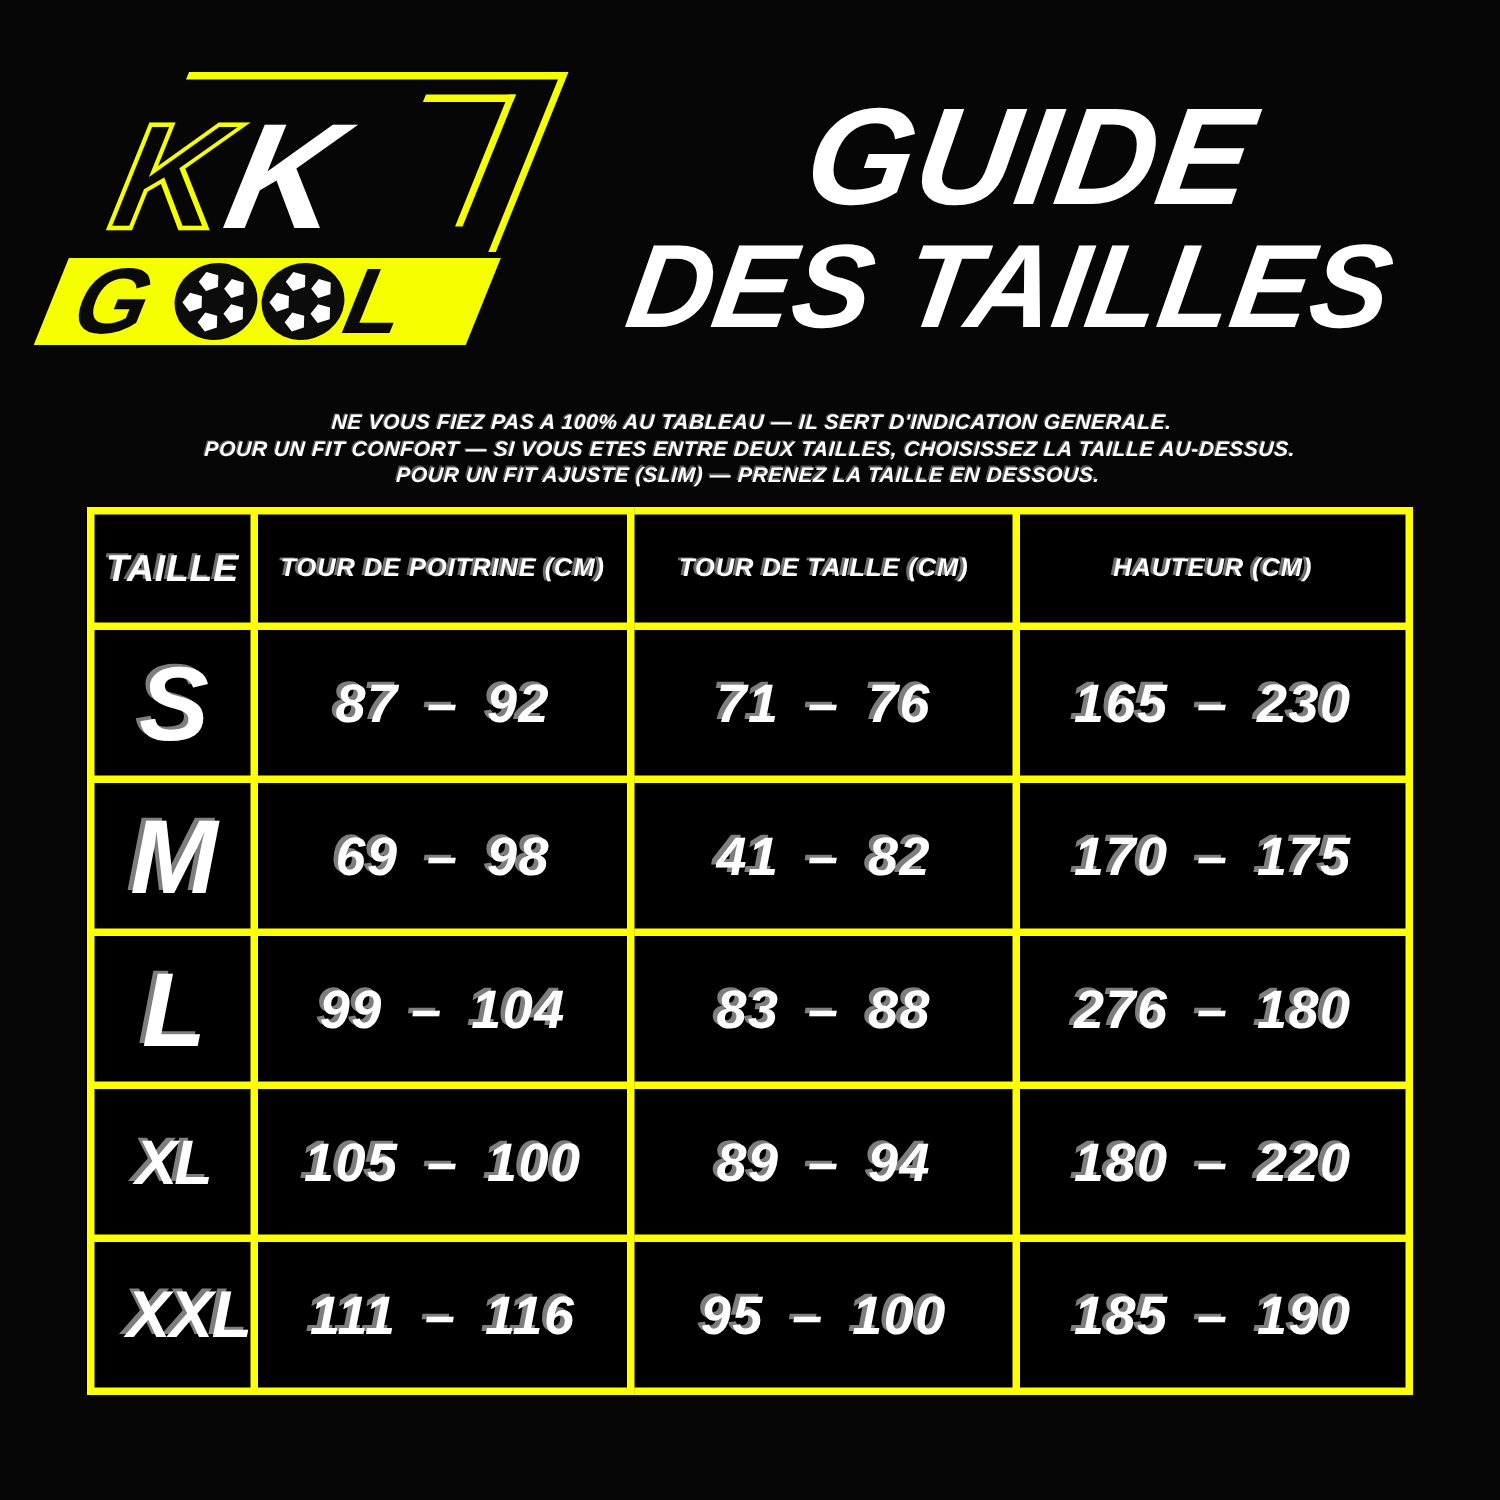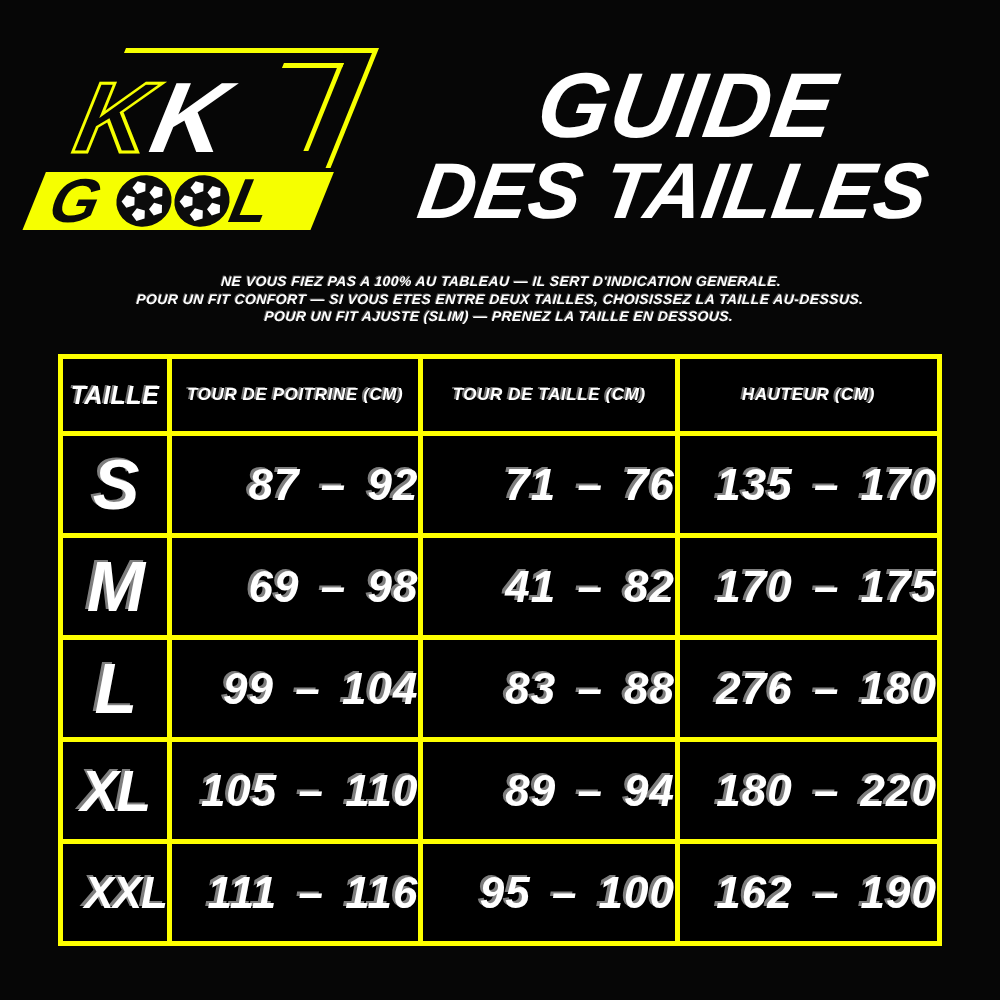--- a/index.html
+++ b/index.html
@@ -39,45 +39,43 @@
     text-shadow:-1px -1px 0 #555555;
     transform:skewX(-4deg);
   }
 
   
   table.size-table {
     position:absolute; left:58px; top:338px;
     width:884px; height:588px;
     border-collapse:collapse; table-layout:fixed;
     background:#000000;
-    margin-top:16px;
   }
   .size-table th, .size-table td {
     border:5px solid #feff00;
     text-align:center; vertical-align:middle;
     font-weight:bold; font-style:italic;
     overflow:hidden;
   }
   .size-table thead tr { height:77px; }
   .size-table tbody tr { height:102px; }
   .size-table th {
     font-size:17px; letter-spacing:0.6px;
     text-shadow:-2px -1px 0 #6e6e6e;
   }
   .size-table th.col-taille { font-size:25px; letter-spacing:0.5px; }
   .size-table td.col-size {
     font-size:70px; letter-spacing:-2px;
     text-shadow:-3px -2px 0 #7e7e7e;
   }
-  .size-table tbody tr:nth-child(4) td.col-size { font-size:57px; }
+  .size-table tbody tr:nth-child(4) td.col-size { font-size:42px; }
   .size-table tbody tr:nth-child(5) td.col-size { font-size:44px; letter-spacing:-1px;text-align:right; }
   .size-table td.col-val {
-    font-size:44px; letter-spacing:1px; word-spacing:8px;
+    font-size:36px; letter-spacing:1px; word-spacing:8px;
     text-shadow:-3px -2px 0 #7e7e7e;
-    text-align:right;
   }
 </style>
 </head>
 <body>
 
 <div class="canvas">
 
   <svg class="logo-svg" width="380" height="195" viewBox="0 0 380 195" aria-hidden="true">
     <defs>
       <polygon id="patch" points="50,11 61.8,19.6 57.3,33.5 42.7,33.5 38.2,19.6" fill="#ffffff"></polygon>
@@ -133,42 +131,42 @@
         <th>TOUR DE POITRINE (CM)</th>
         <th>TOUR DE TAILLE (CM)</th>
         <th>HAUTEUR (CM)</th>
       </tr>
     </thead>
     <tbody>
       <tr>
         <td class="col-size">S</td>
         <td class="col-val">87 – 92</td>
         <td class="col-val">71 – 76</td>
-        <td class="col-val">135 – 170</td>
+        <td class="col-val">165 – 230</td>
       </tr>
       <tr>
         <td class="col-size">M</td>
         <td class="col-val">69 – 98</td>
         <td class="col-val">41 – 82</td>
         <td class="col-val">170 – 175</td>
       </tr>
       <tr>
         <td class="col-size">L</td>
         <td class="col-val">99 – 104</td>
         <td class="col-val">83 – 88</td>
         <td class="col-val">276 – 180</td>
       </tr>
       <tr>
         <td class="col-size">XL</td>
-        <td class="col-val">105 – 110</td>
+        <td class="col-val">105 – 100</td>
         <td class="col-val">89 – 94</td>
         <td class="col-val">180 – 220</td>
       </tr>
       <tr>
         <td class="col-size">XXL</td>
         <td class="col-val">111 – 116</td>
         <td class="col-val">95 – 100</td>
-        <td class="col-val">162 – 190</td>
+        <td class="col-val">185 – 190</td>
       </tr>
     </tbody>
   </table>
 
 </div>
 
 </body></html>

